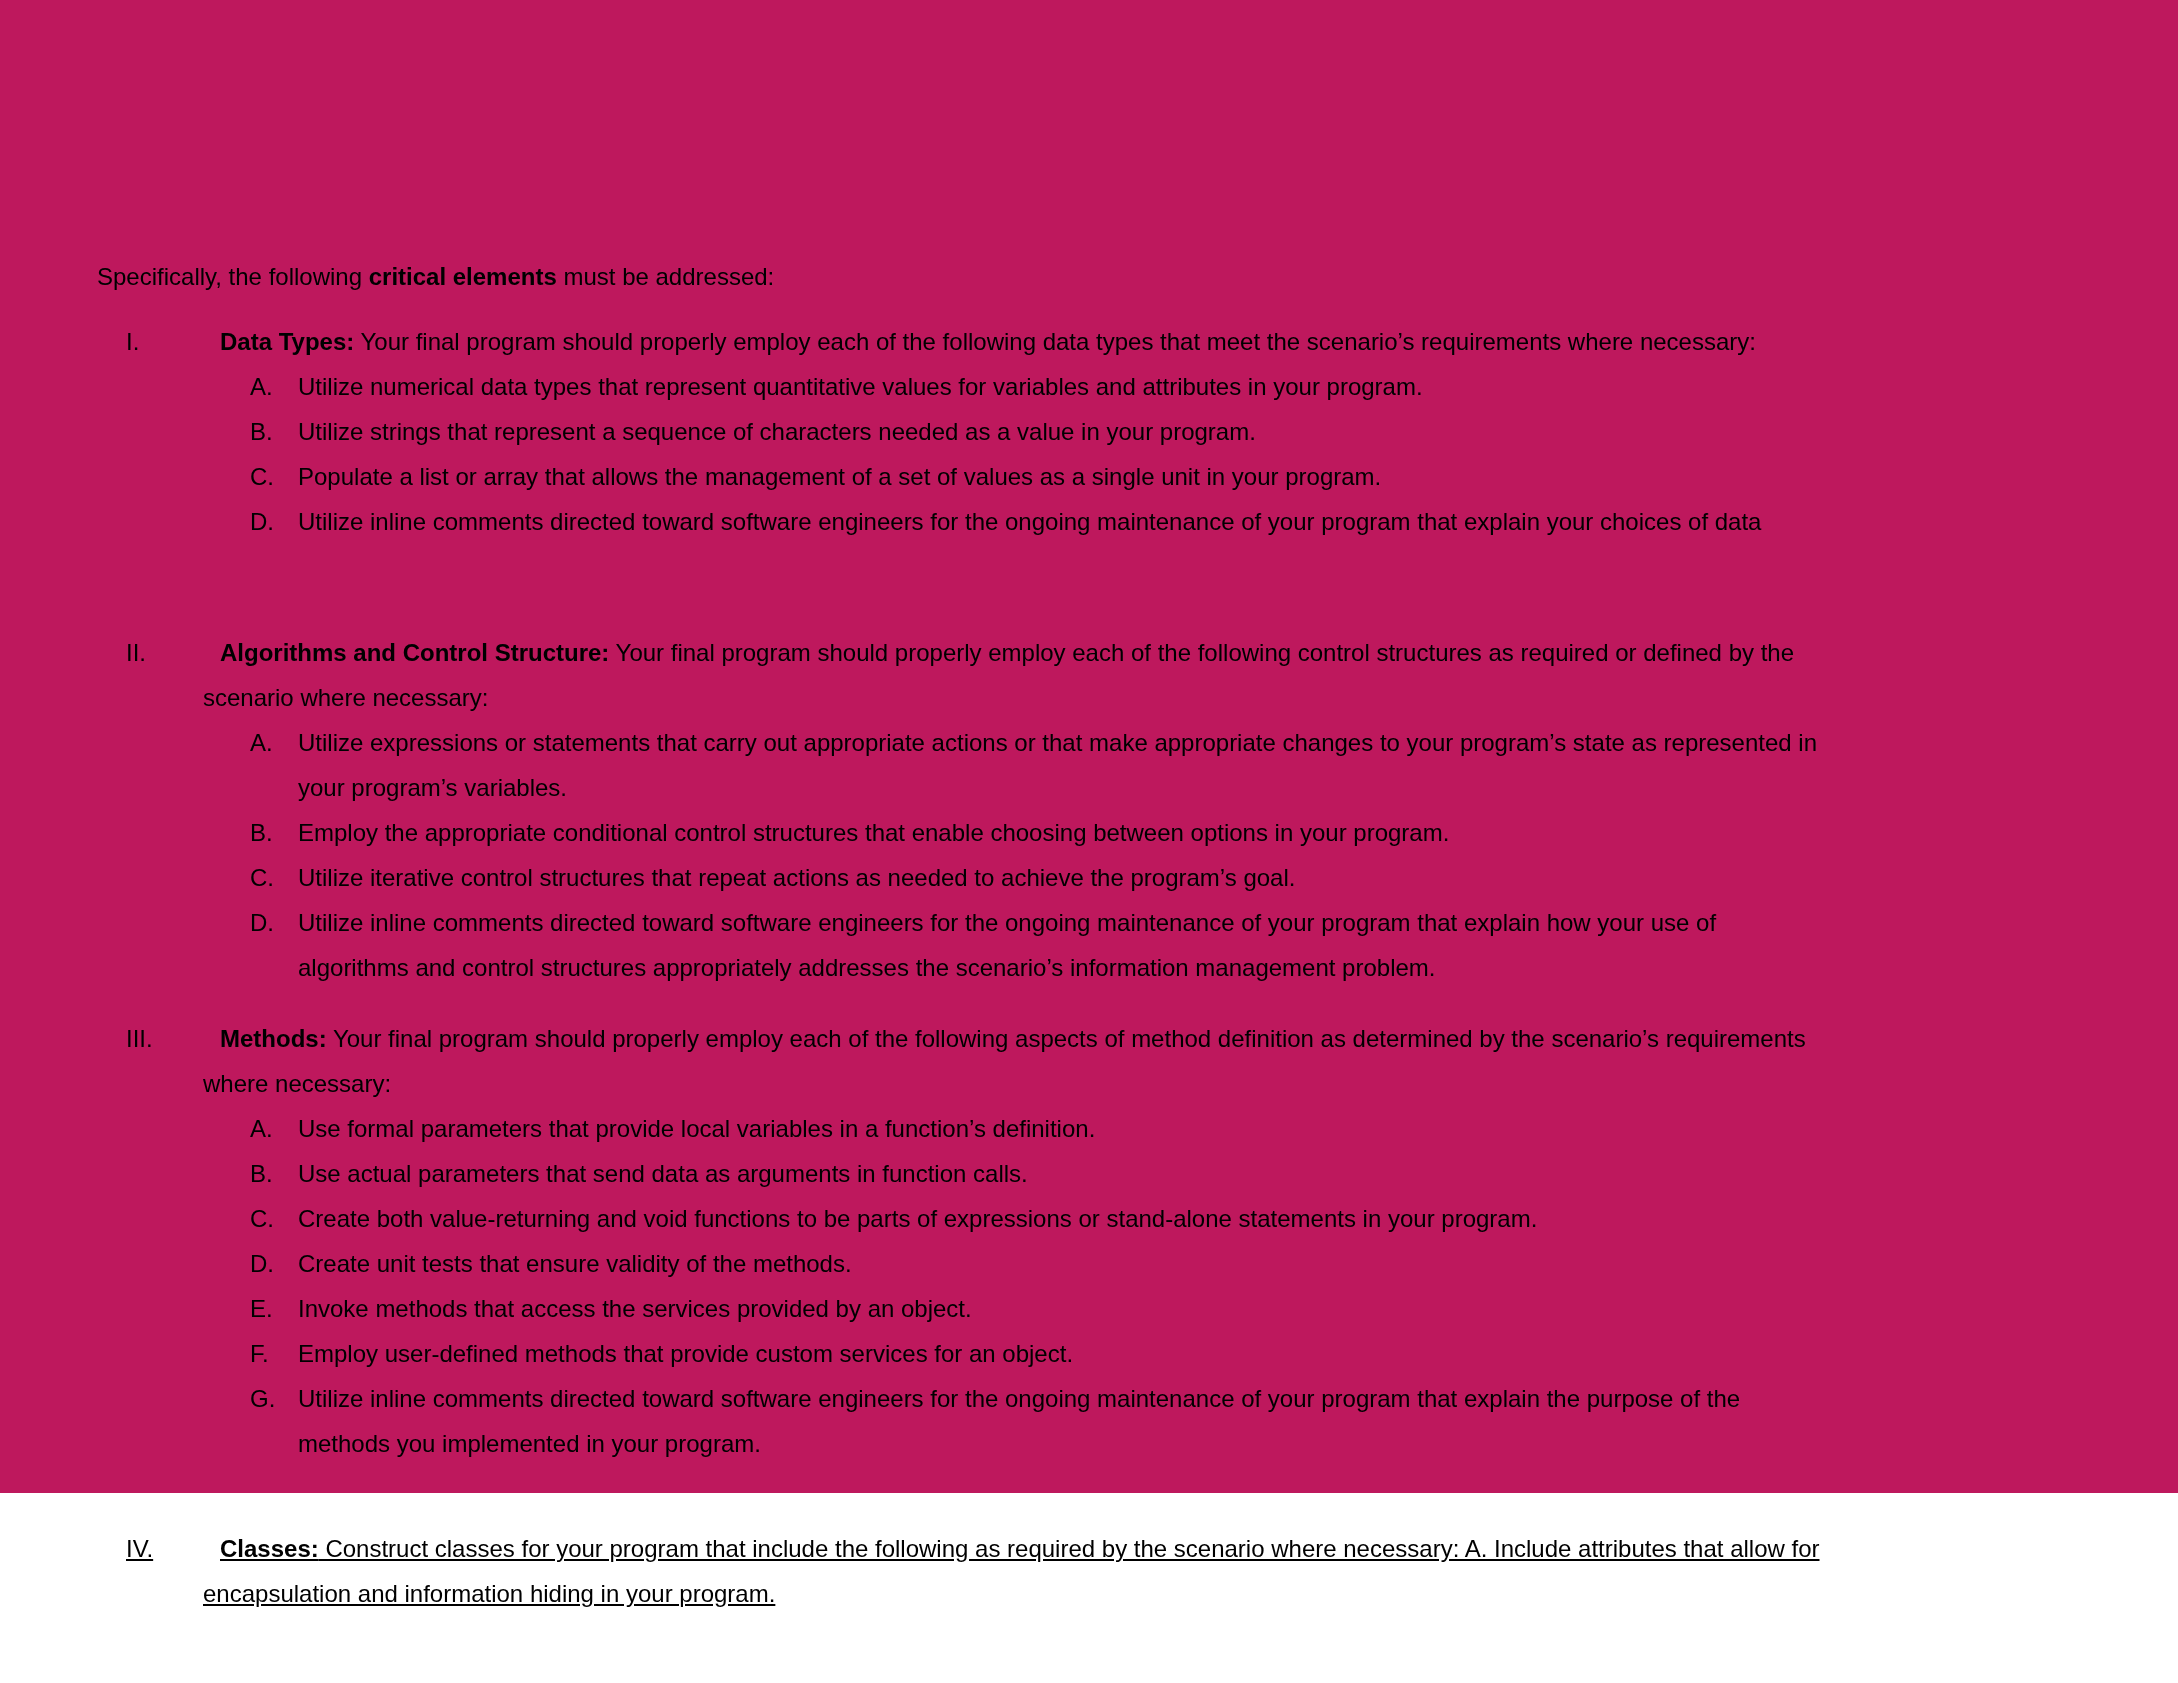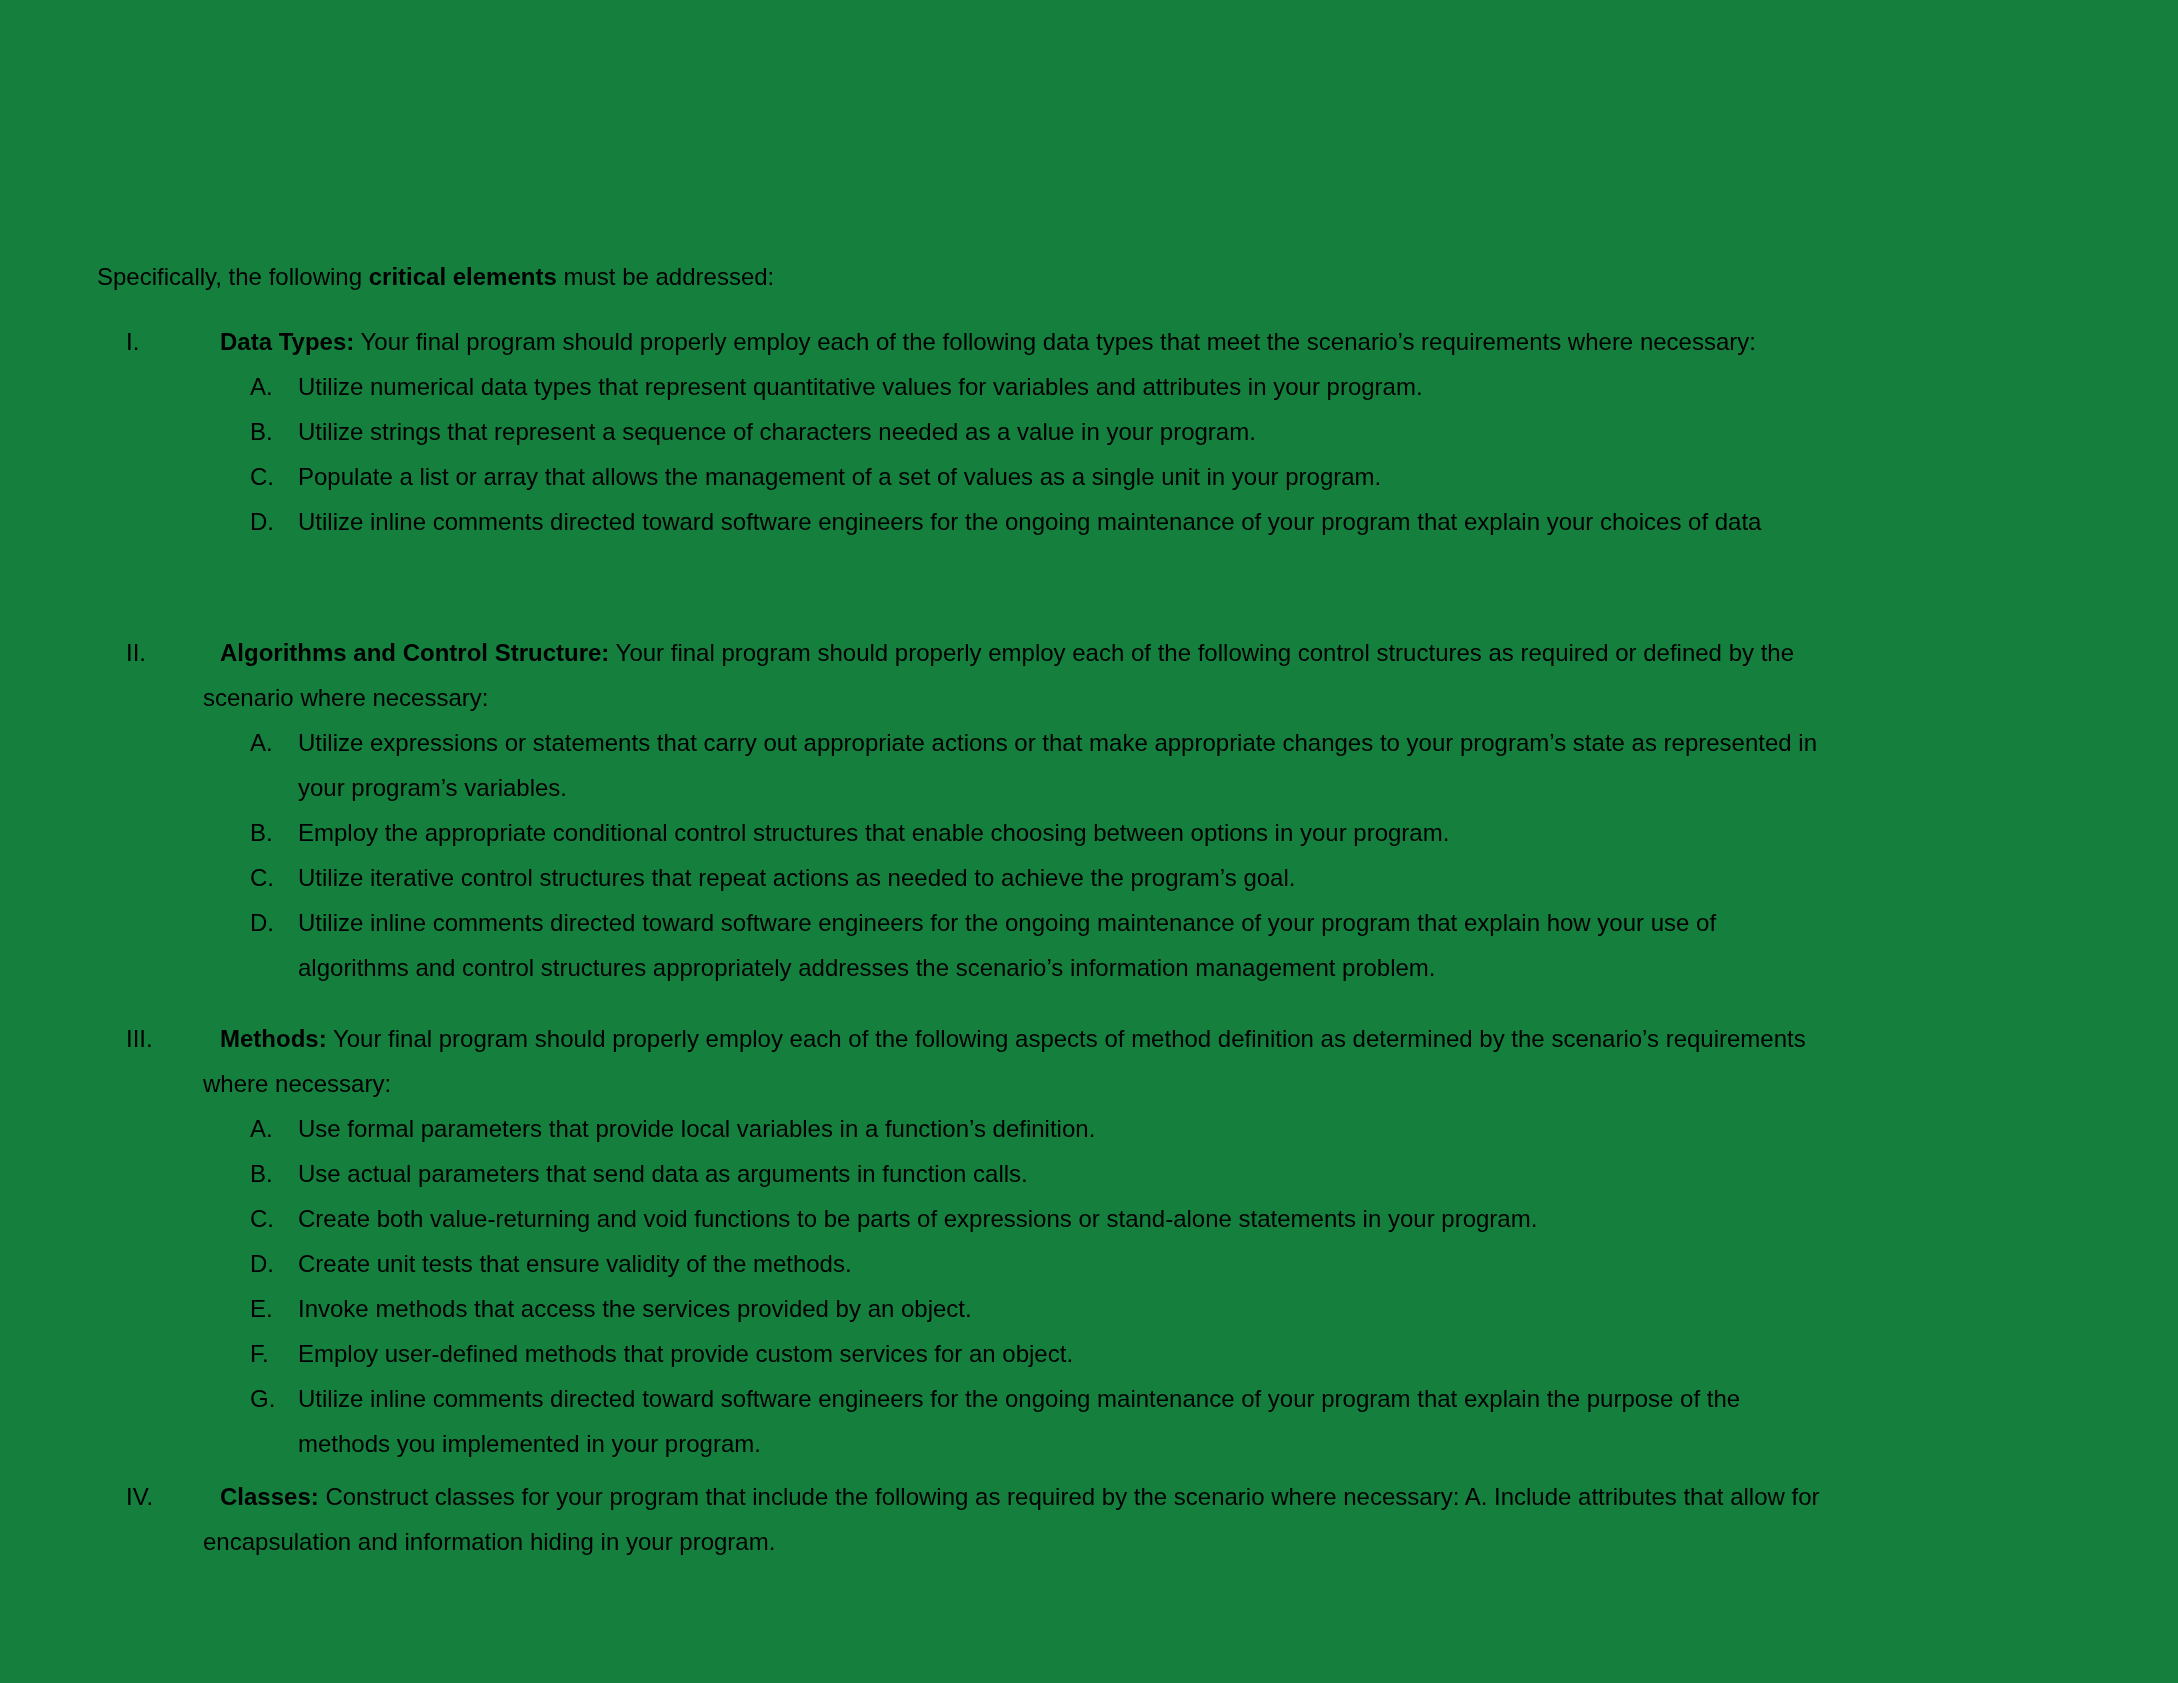--- a/index.html
+++ b/index.html
@@ -15,40 +15,40 @@
     font-family: "Liberation Sans", "DejaVu Sans", sans-serif;
     font-size: 24px;
     line-height: 45px;
     color: #000000;
     -webkit-font-smoothing: antialiased;
   }
   .page {
     position: absolute;
     left: 0; top: 0;
     width: 2178px;
-    height: 1683px;
-    background: #15803d;
+    height: 1493px;
+    background: #be185d;
   }
   .intro {
     position: absolute;
     left: 97px;
     top: 230px;
     white-space: nowrap;
   }
   .intro b { font-weight: bold; }
   .section {
     position: absolute;
     left: 126px;
     display: flex;
     align-items: flex-start;
   }
   .sec0 { top: 319px; }
   .sec1 { top: 630px; }
   .sec2 { top: 1016px; }
-  .sec3 { top: 1474px; }
+  .sec3 { top: 1526px; text-decoration: underline; }
   .numeral {
     width: 77px;
     flex: 0 0 77px;
     white-space: nowrap;
   }
   .content { flex: 1 1 auto; }
   .line { white-space: nowrap; }
   .hline b { font-weight: bold; margin-left: 17px; }
   .item {
     display: flex;

